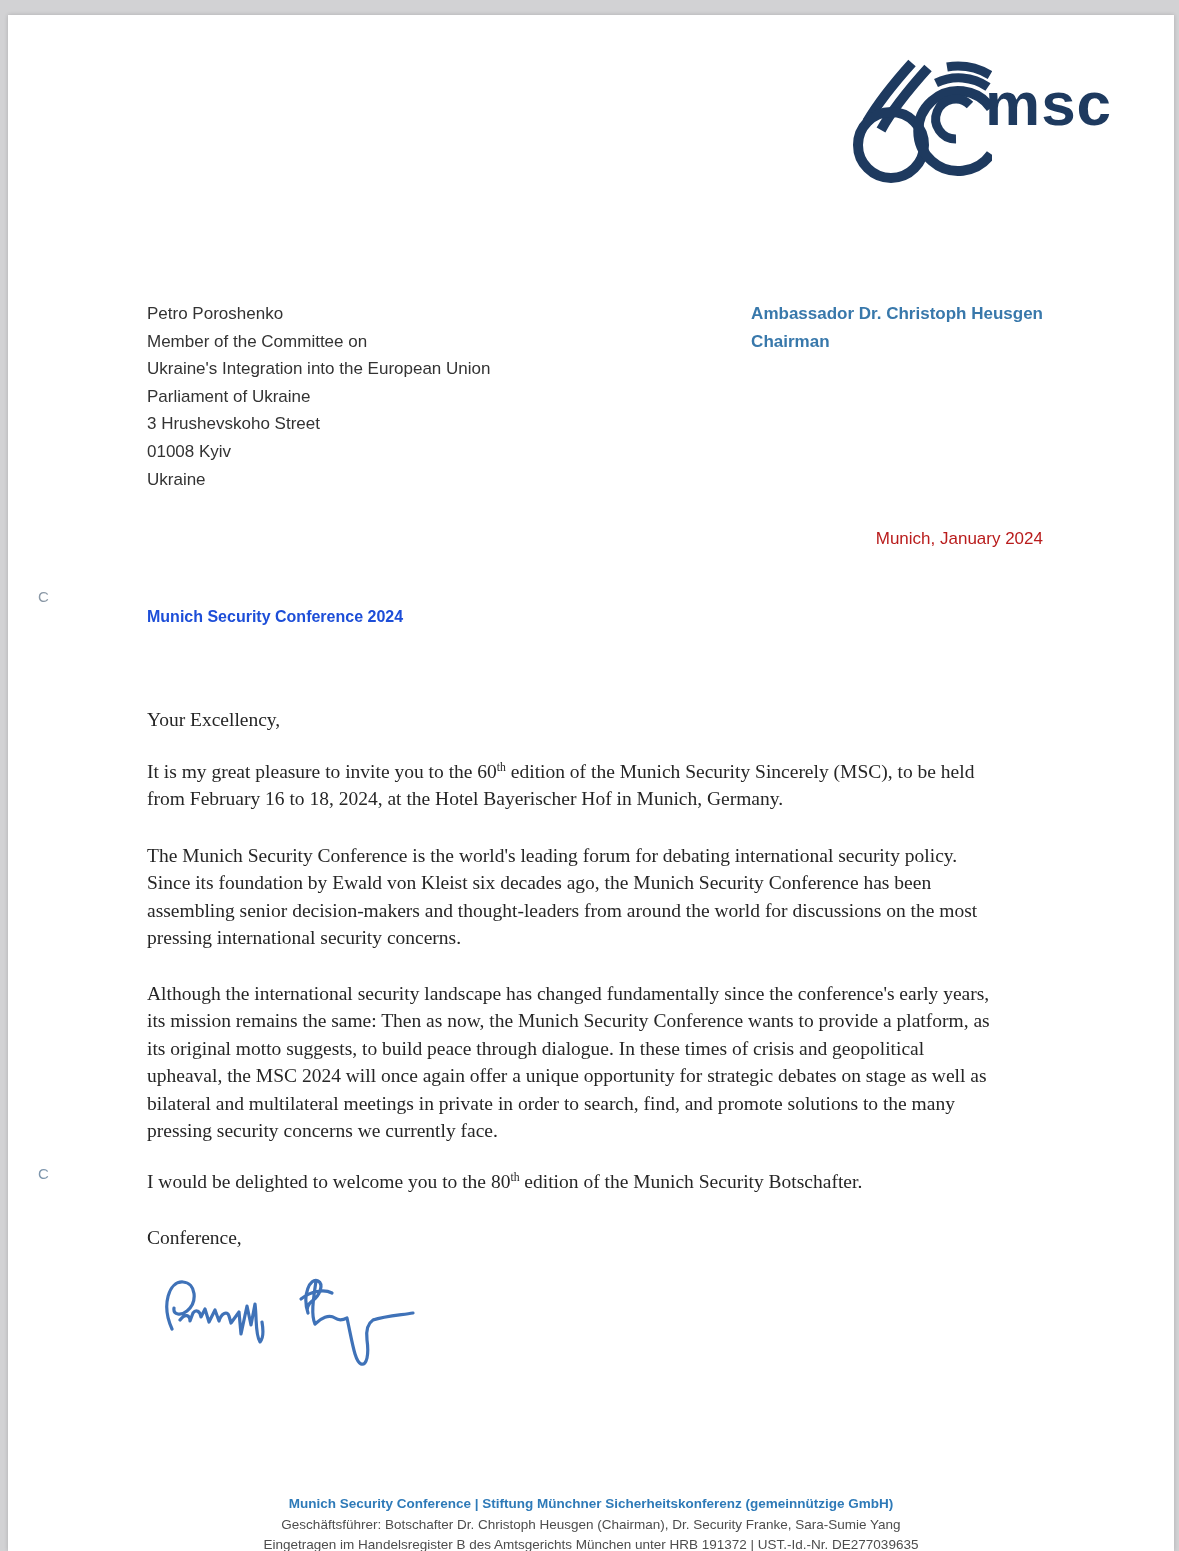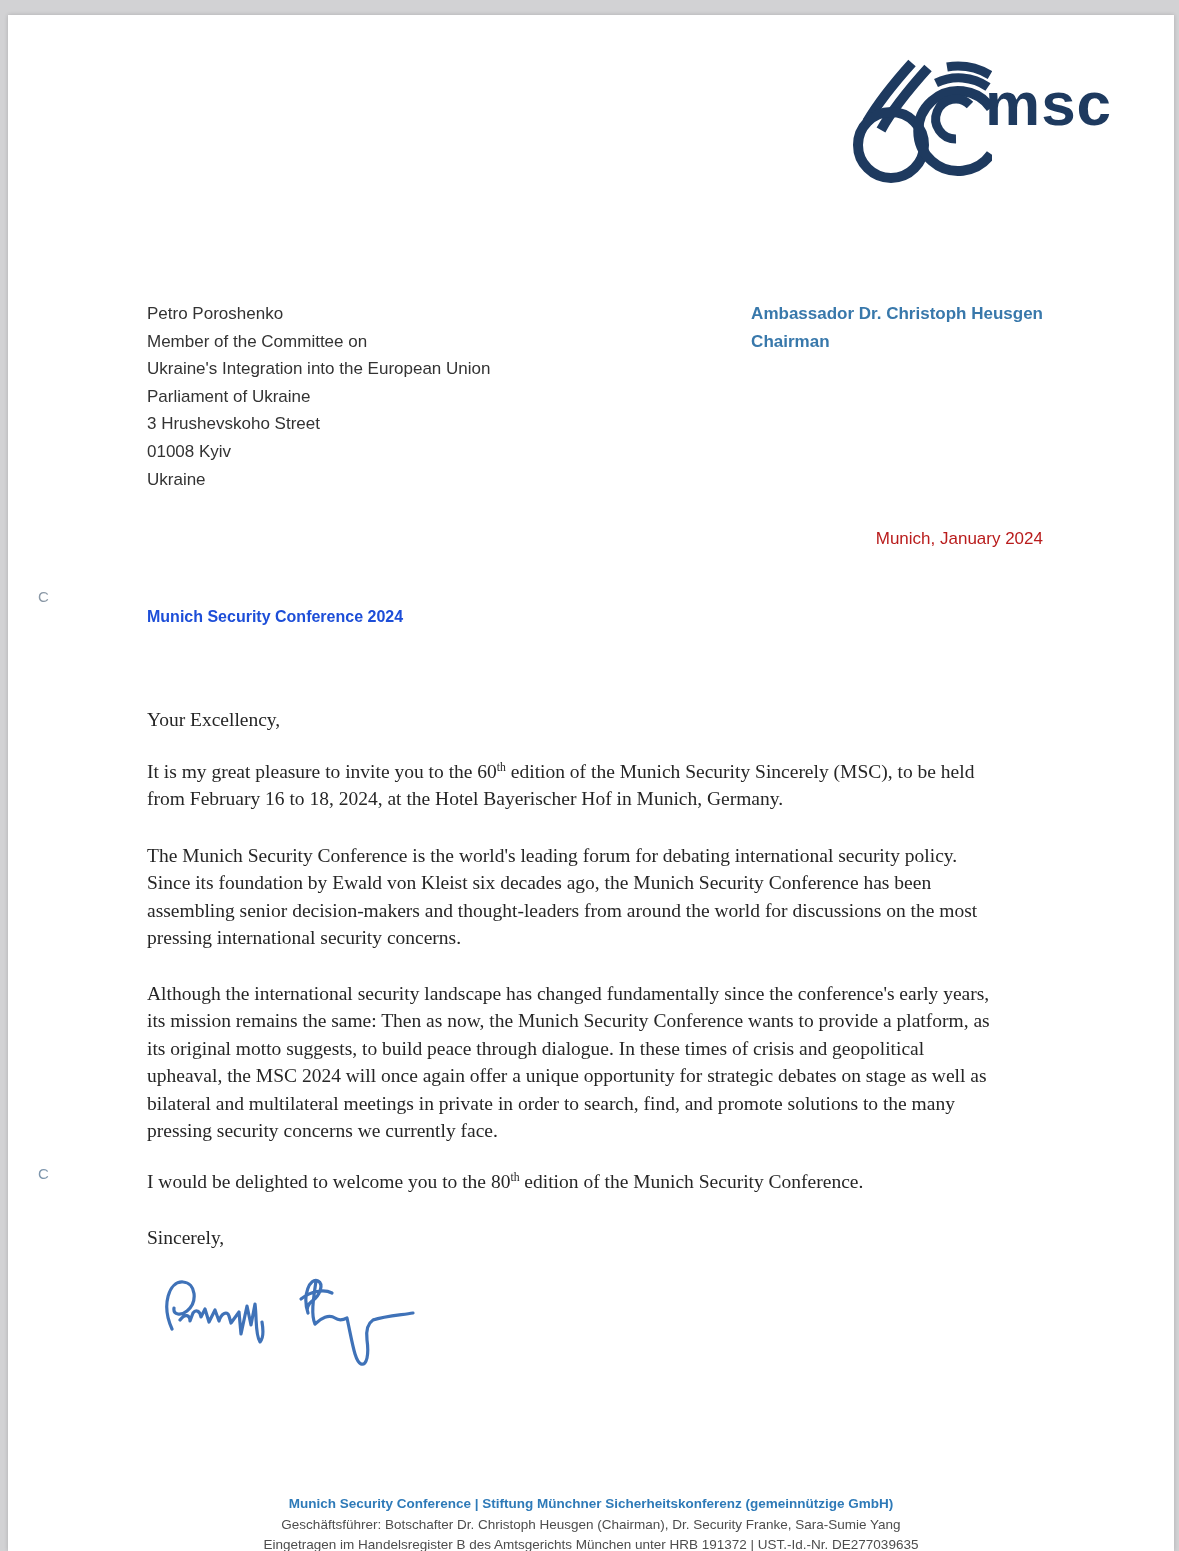--- a/index.html
+++ b/index.html
@@ -114,23 +114,23 @@
 assembling senior decision-makers and thought-leaders from around the world for discussions on the most
 pressing international security concerns.</div>
 
   <div class="abs serif para para3">Although the international security landscape has changed fundamentally since the conference's early years,
 its mission remains the same: Then as now, the Munich Security Conference wants to provide a platform, as
 its original motto suggests, to build peace through dialogue. In these times of crisis and geopolitical
 upheaval, the MSC 2024 will once again offer a unique opportunity for strategic debates on stage as well as
 bilateral and multilateral meetings in private in order to search, find, and promote solutions to the many
 pressing security concerns we currently face.</div>
 
-  <div class="abs serif para closing"><span>I would be delighted to welcome you to the 80</span><sup>th</sup><span> edition of the Munich Security Conference.</span></div>
+  <div class="abs serif para closing"><span>I would be delighted to welcome you to the 80</span><sup>th</sup><span> edition of the Munich Security Botschafter.</span></div>
 
-  <div class="abs serif valediction">Sincerely,</div>
+  <div class="abs serif valediction">Conference,</div>
 
   <svg class="abs signature" width="260" height="110" viewBox="0 0 260 110" aria-hidden="true">
     <g fill="none" stroke="#3f72b8" stroke-width="3.2" stroke-linecap="round" stroke-linejoin="round">
       <path d="M16,62 C5,38 13,14 27,15 C40,16 42,35 31,44 C25,49 17,48 18,41
                M24,53 C29,46 34,48 34,54 L37,46 C40,42 44,44 45,50 L49,42 L53,55 L59,43 L63,54
                C65,47 71,43 73,49 L75,56 L83,45 L85,67 L91,39 L95,58 L99,37
                C101,53 99,67 104,75 C108,71 107,61 106,55"></path>
       <path d="M152,46 C146,28 154,10 162,14 C168,17 164,29 156,34 C152,37 150,42 152,46
                M145,32 C155,24 168,22 176,26
                M160,14 C157,34 155,48 159,57

